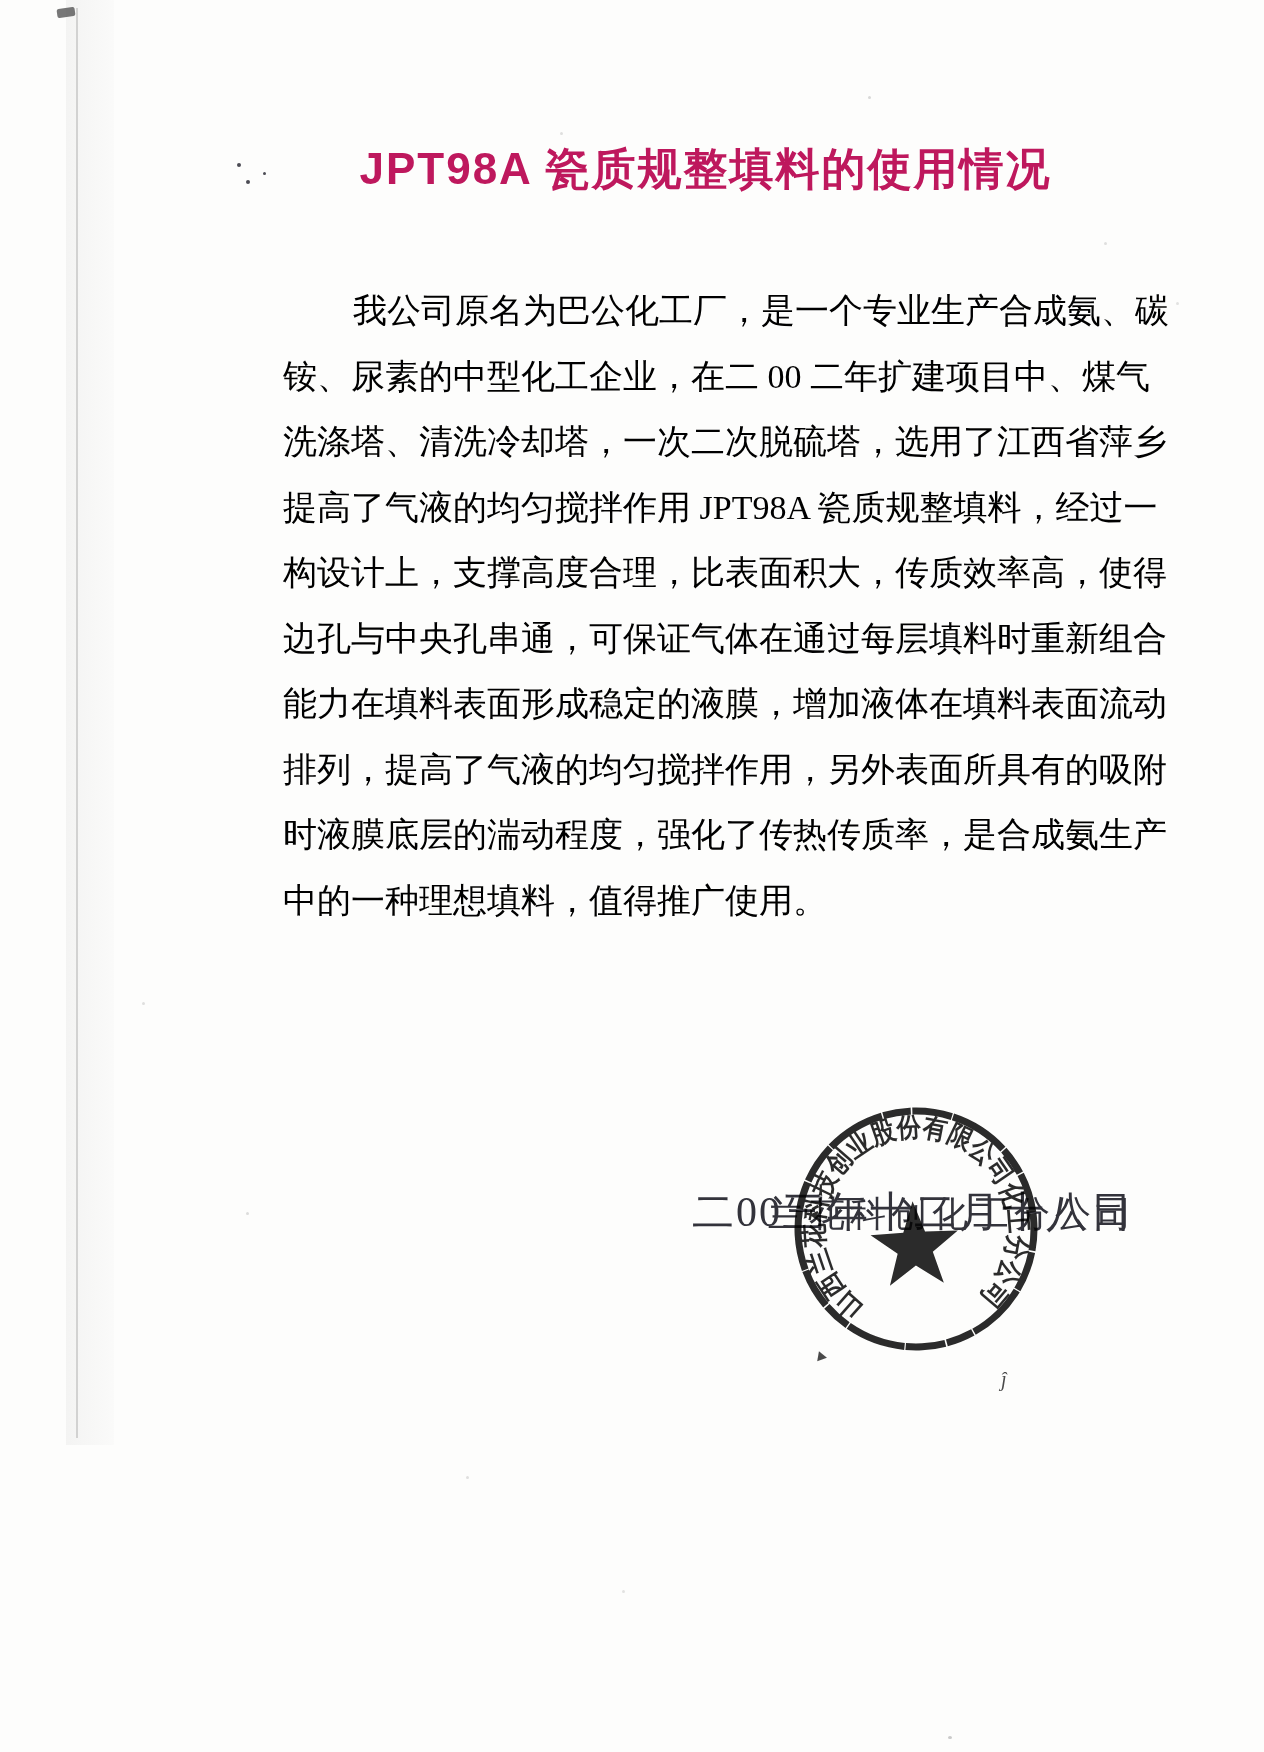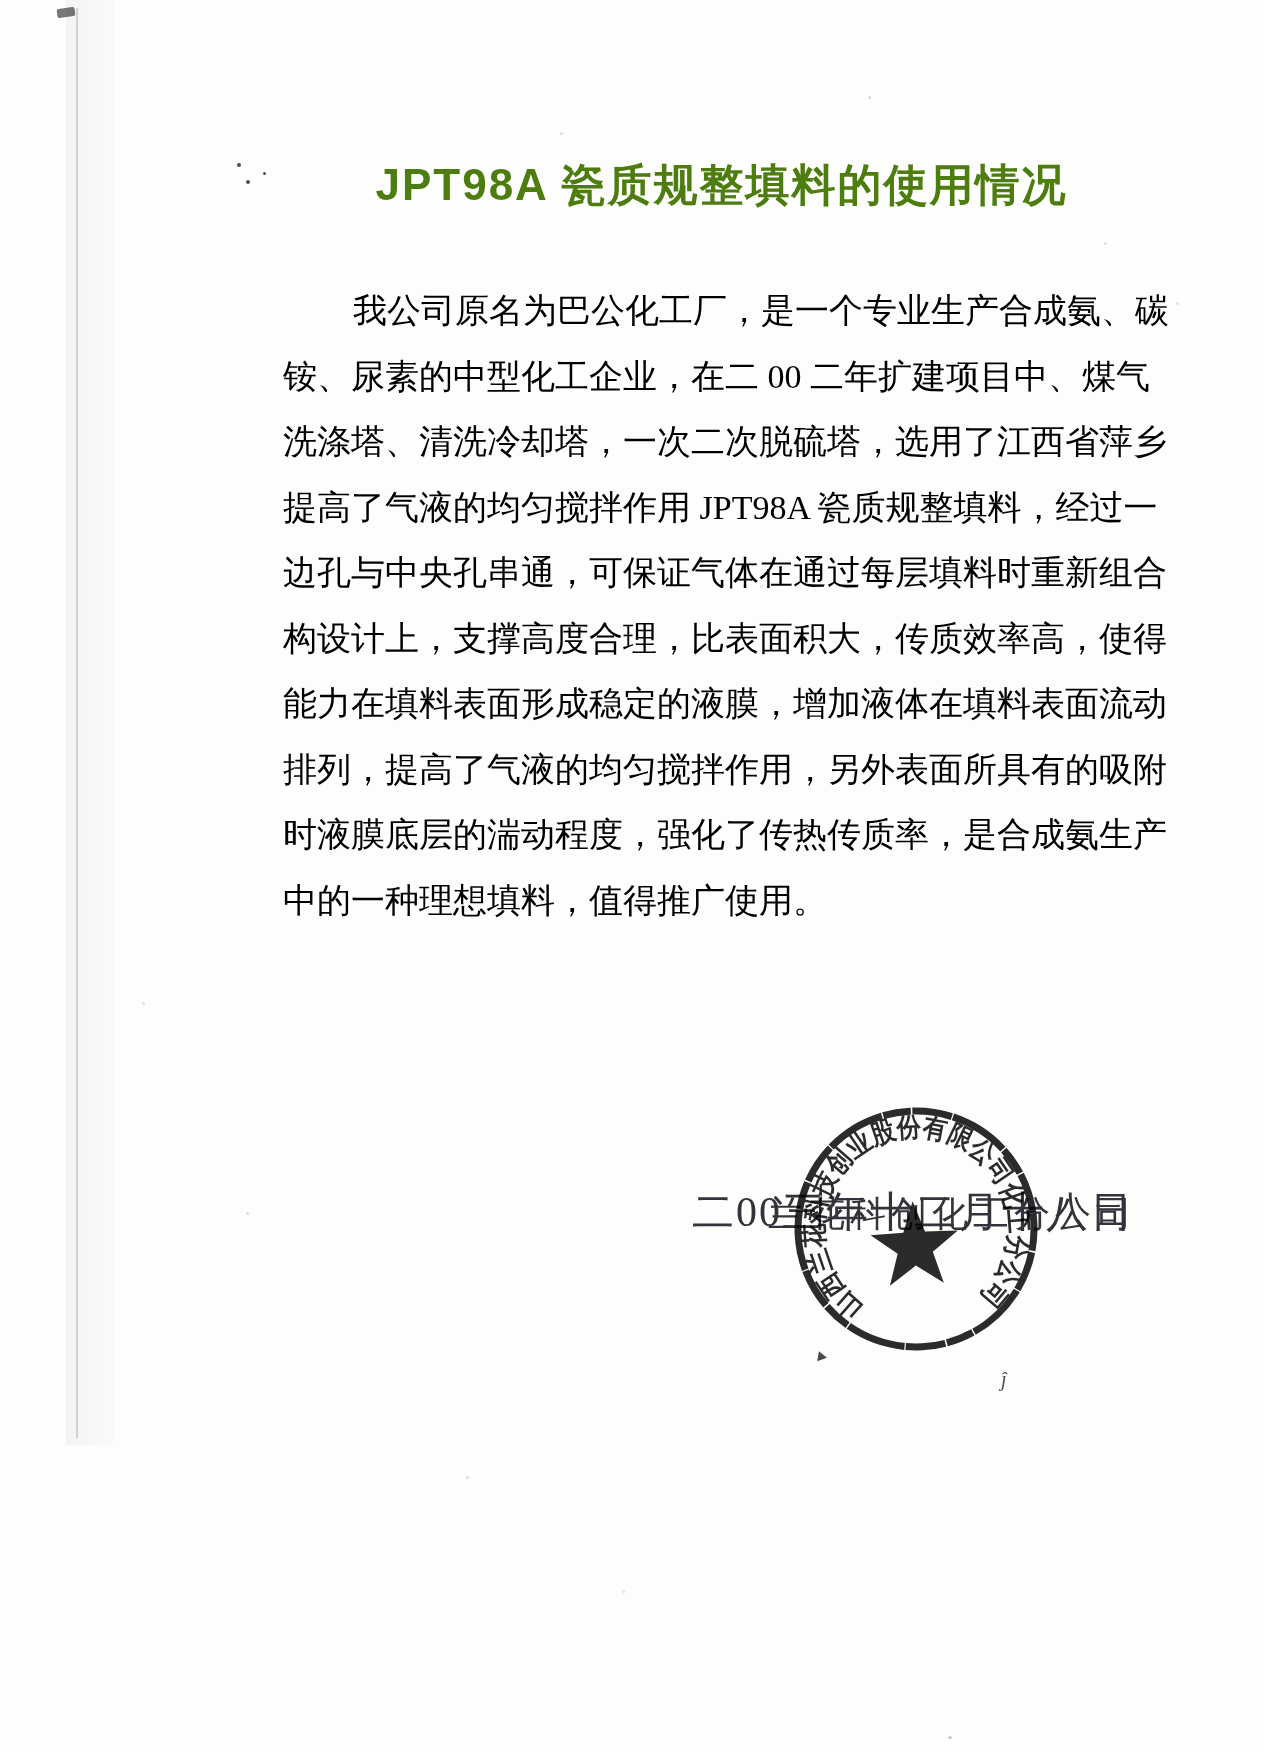--- a/index.html
+++ b/index.html
@@ -22,21 +22,21 @@
   }
   .scan-dash{
     position:absolute;left:57px;top:8px;width:18px;height:9px;
     background:#555;opacity:.8;border-radius:2px;transform:rotate(-8deg);
   }
   .title{
     position:absolute;left:283px;top:140px;width:845px;
     text-align:center;
     font-family:"Liberation Sans","DejaVu Sans",sans-serif;
     font-weight:700;font-size:44px;letter-spacing:2px;
-    color:#4d7c0f;margin:16px;
+    color:#be185d;margin:0;
   }
   .body-block{
     position:absolute;left:283px;top:278px;width:845px;
   }
   .body-line{
     font-size:34px;line-height:65.5px;height:65.5px;
     text-align:justify;text-align-last:justify;
     white-space:nowrap;color:#000000;
   }
   .body-line.first{text-indent:70px;}
@@ -87,22 +87,22 @@
     <span style="left:263px;top:172px;width:3px;height:3px;"></span>
   </div>
 
   <h1 class="title">JPT98A 瓷质规整填料的使用情况</h1>
 
   <div class="body-block">
       <div class="body-line first">我公司原名为巴公化工厂，是一个专业生产合成氨、碳</div>
       <div class="body-line">铵、尿素的中型化工企业，在二 00 二年扩建项目中、煤气</div>
       <div class="body-line">洗涤塔、清洗冷却塔，一次二次脱硫塔，选用了江西省萍乡</div>
       <div class="body-line">提高了气液的均匀搅拌作用 JPT98A 瓷质规整填料，经过一</div>
+      <div class="body-line">构设计上，支撑高度合理，比表面积大，传质效率高，使得</div>
       <div class="body-line">边孔与中央孔串通，可保证气体在通过每层填料时重新组合</div>
-      <div class="body-line">构设计上，支撑高度合理，比表面积大，传质效率高，使得</div>
       <div class="body-line">能力在填料表面形成稳定的液膜，增加液体在填料表面流动</div>
       <div class="body-line">排列，提高了气液的均匀搅拌作用，另外表面所具有的吸附</div>
       <div class="body-line">时液膜底层的湍动程度，强化了传热传质率，是合成氨生产</div>
       <div class="body-line last">中的一种理想填料，值得推广使用。</div>
     </div>
 
   <div class="signature">兰花科创化工分公司</div>
   <div class="doc-date">二00三年十二月十八日</div>
 
   <svg class="stamp" viewBox="0 0 256 256">

